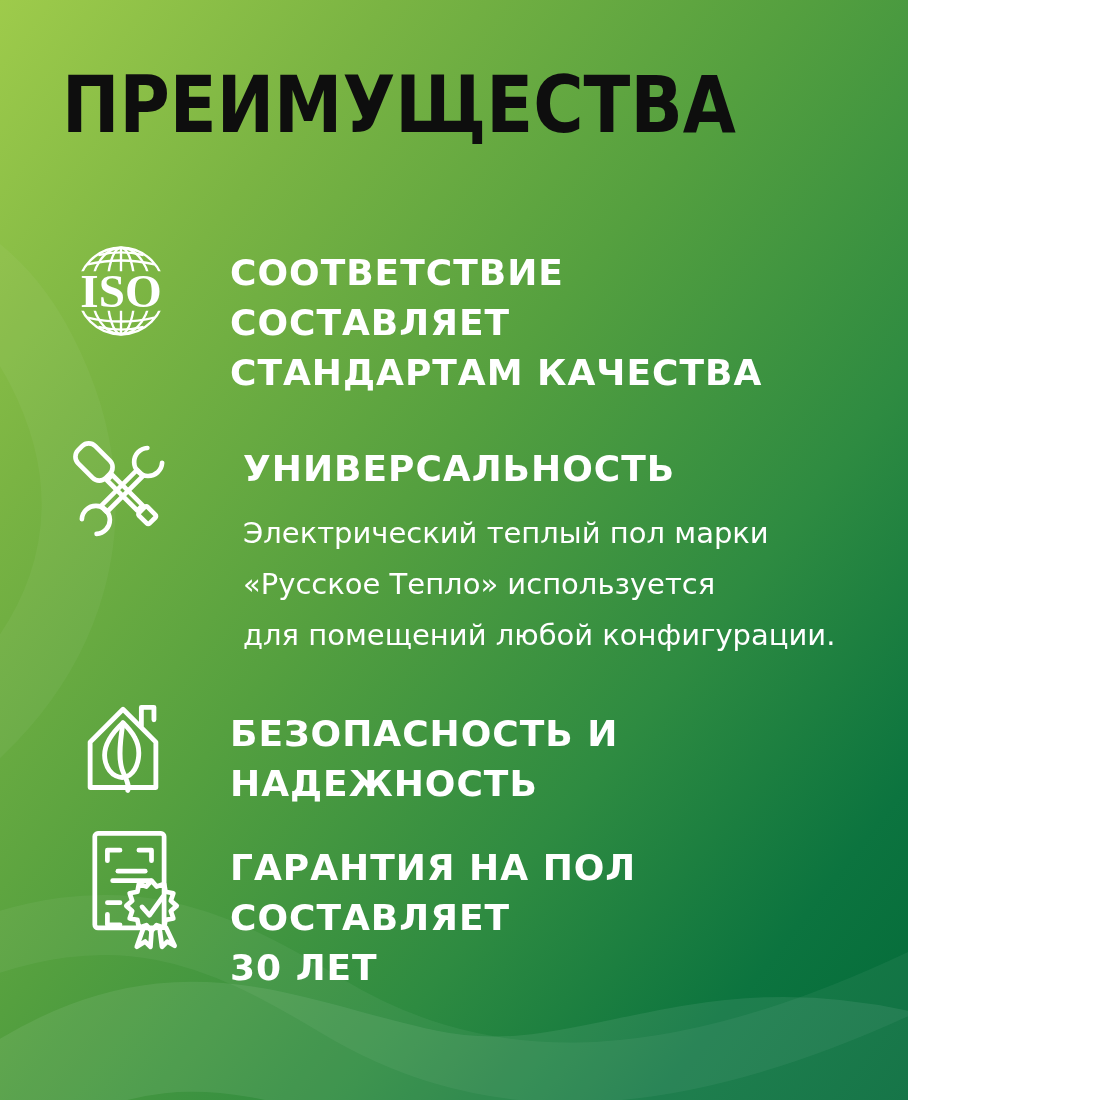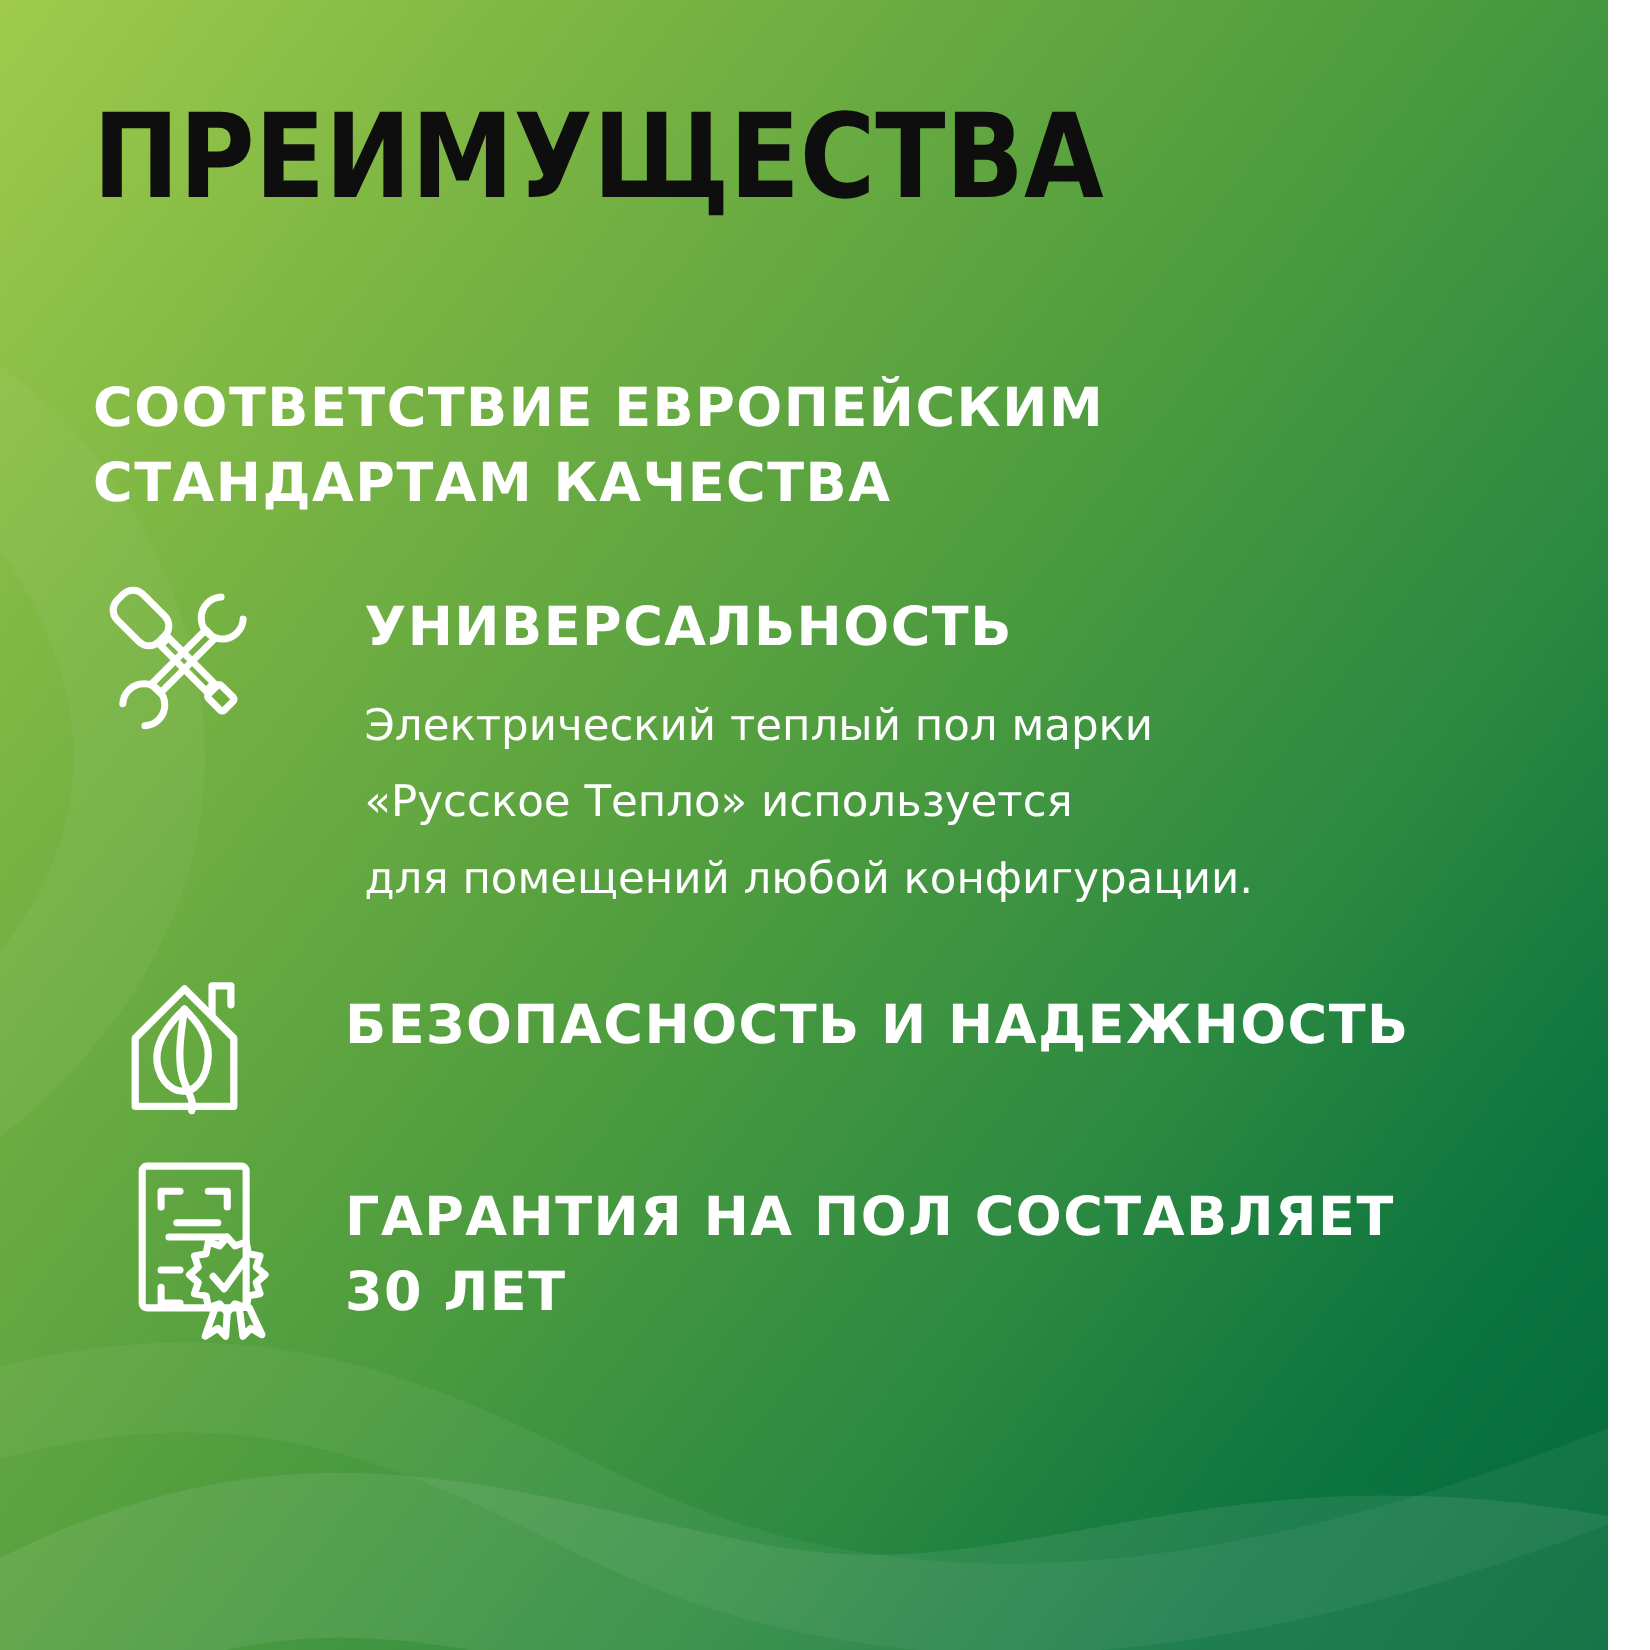--- a/index.html
+++ b/index.html
@@ -1,19 +1,19 @@
 <!DOCTYPE html>
 <html><head>
 <meta charset="utf-8">
 <style>
   html,body { margin:0; padding:0; }
   body { width:1100px; height:1100px; overflow:hidden; }
   .page {
     position:relative;
-    width:1072px; height:1100px;
+    width:908px; height:1100px;
     background:linear-gradient(128deg, #9ecb4b 0%, #7ab443 22%, #55a03f 45%, #2e8b41 68%, #0c743f 86%, #036a39 100%);
     font-family:"DejaVu Sans","Liberation Sans",sans-serif;
     box-sizing:border-box;
     padding:66px 56px 0 62px;
   }
   .waves { position:absolute; inset:0; width:100%; height:100%; z-index:0; pointer-events:none; }
   .content { position:relative; z-index:1; }
   .title {
     margin:0; color:#0e0e0e;
     font-size:78px; font-weight:bold; line-height:78px;
@@ -57,22 +57,41 @@
     <path d="M-80,1150 C180,970 320,1050 520,1085 C720,1120 850,1000 1160,1080" stroke="rgba(255,255,255,0.08)" stroke-width="110" fill="none"></path>
     <path d="M-60,960 C140,890 260,935 400,1005 C560,1085 780,1120 1160,960" stroke="rgba(255,255,255,0.05)" stroke-width="60" fill="none"></path>
     <path d="M-120,780 C80,680 150,520 50,360 C10,295 -50,255 -140,235" stroke="rgba(255,255,255,0.045)" stroke-width="90" fill="none"></path>
   </svg>
 
   <div class="content">
 
     <h1 class="title">ПРЕИМУЩЕСТВА</h1>
 
     <section class="row row-1">
+      <div class="icon-cell">
+        <svg class="icon-iso" viewBox="0 0 120 120" aria-hidden="true">
+          <clipPath id="isoClip">
+            <rect x="0" y="0" width="120" height="40"></rect>
+            <rect x="0" y="80" width="120" height="40"></rect>
+          </clipPath>
+          <g clip-path="url(#isoClip)" stroke="#ffffff" fill="none" stroke-width="2.4">
+            <circle cx="60" cy="60" r="44"></circle>
+            <ellipse cx="60" cy="60" rx="30" ry="44"></ellipse>
+            <ellipse cx="60" cy="60" rx="14" ry="44"></ellipse>
+            <line x1="60" y1="16" x2="60" y2="104"></line>
+            <path d="M26,33 Q60,25 94,33"></path>
+            <path d="M37,23.5 Q60,18 83,23.5"></path>
+            <path d="M26,87 Q60,95 94,87"></path>
+            <path d="M37,96.5 Q60,102 83,96.5"></path>
+          </g>
+          <text x="60" y="76" text-anchor="middle" font-size="48" font-weight="bold" font-family="Liberation Serif, DejaVu Serif, serif" fill="#ffffff">ISO</text>
+        </svg>
+      </div>
       <div class="text-cell pt-r1">
-        <h2 class="heading">СООТВЕТСТВИЕ ЕВРОПЕЙСКИМ
+        <h2 class="heading">СООТВЕТСТВИЕ СОСТАВЛЯЕТ
 СТАНДАРТАМ КАЧЕСТВА</h2>
       </div>
     </section>
 
     <section class="row row-2">
       <div class="icon-cell">
         <svg class="icon-tools" viewBox="0 0 120 120" aria-hidden="true">
           <g stroke="#ffffff" fill="none" stroke-width="5" stroke-linecap="round" stroke-linejoin="round">
 
             <rect x="17" y="9" width="26" height="42" rx="10" transform="rotate(-45 30 30)"></rect>

